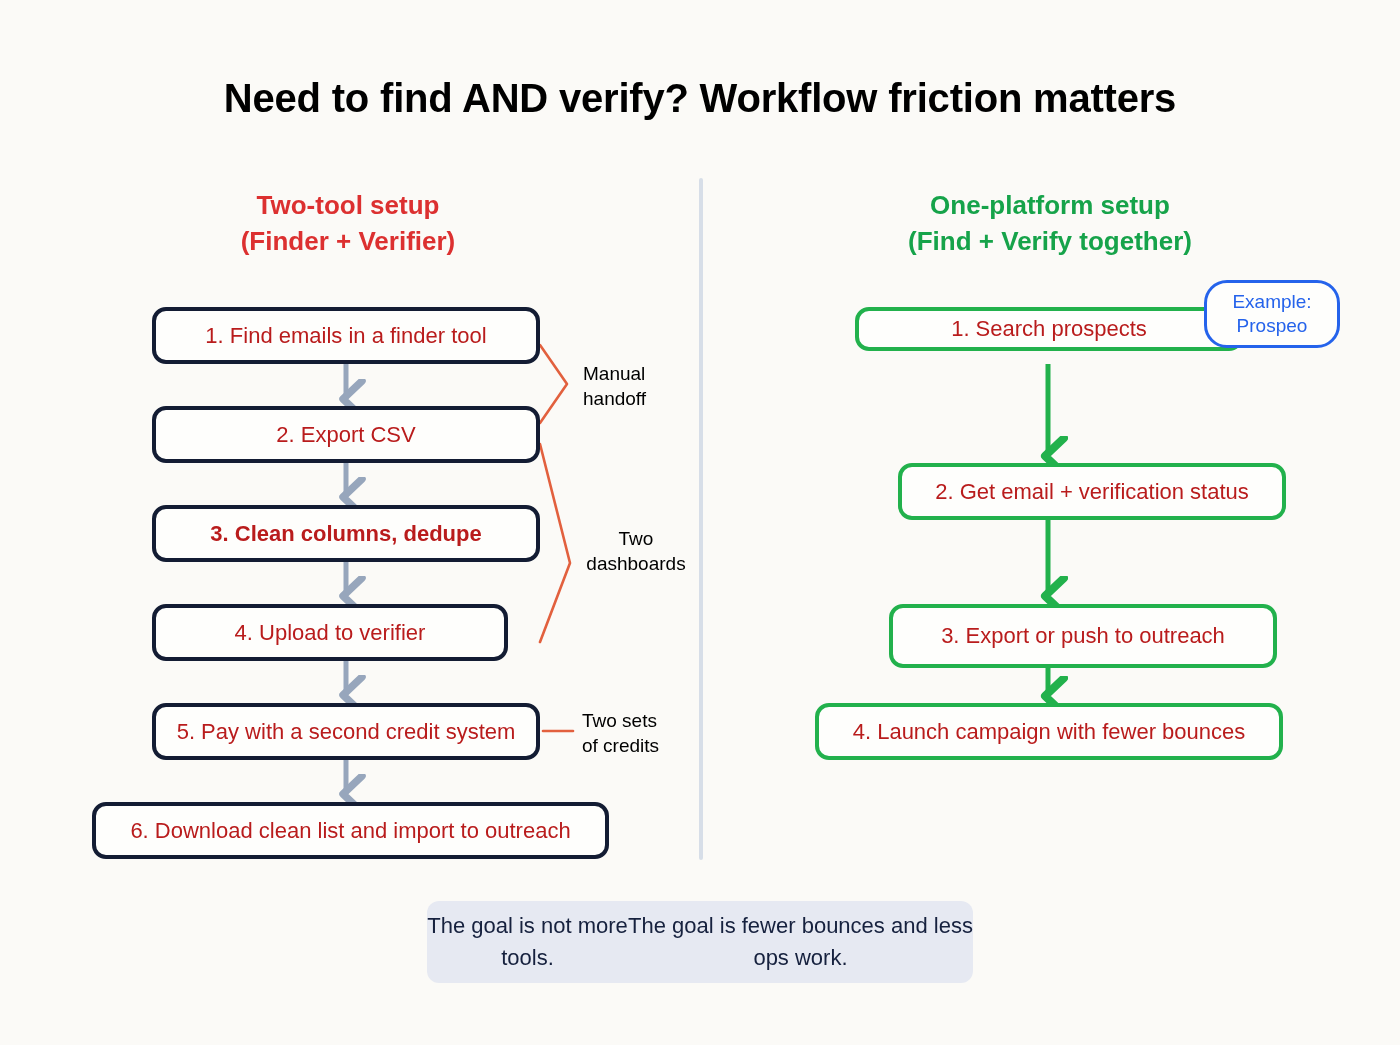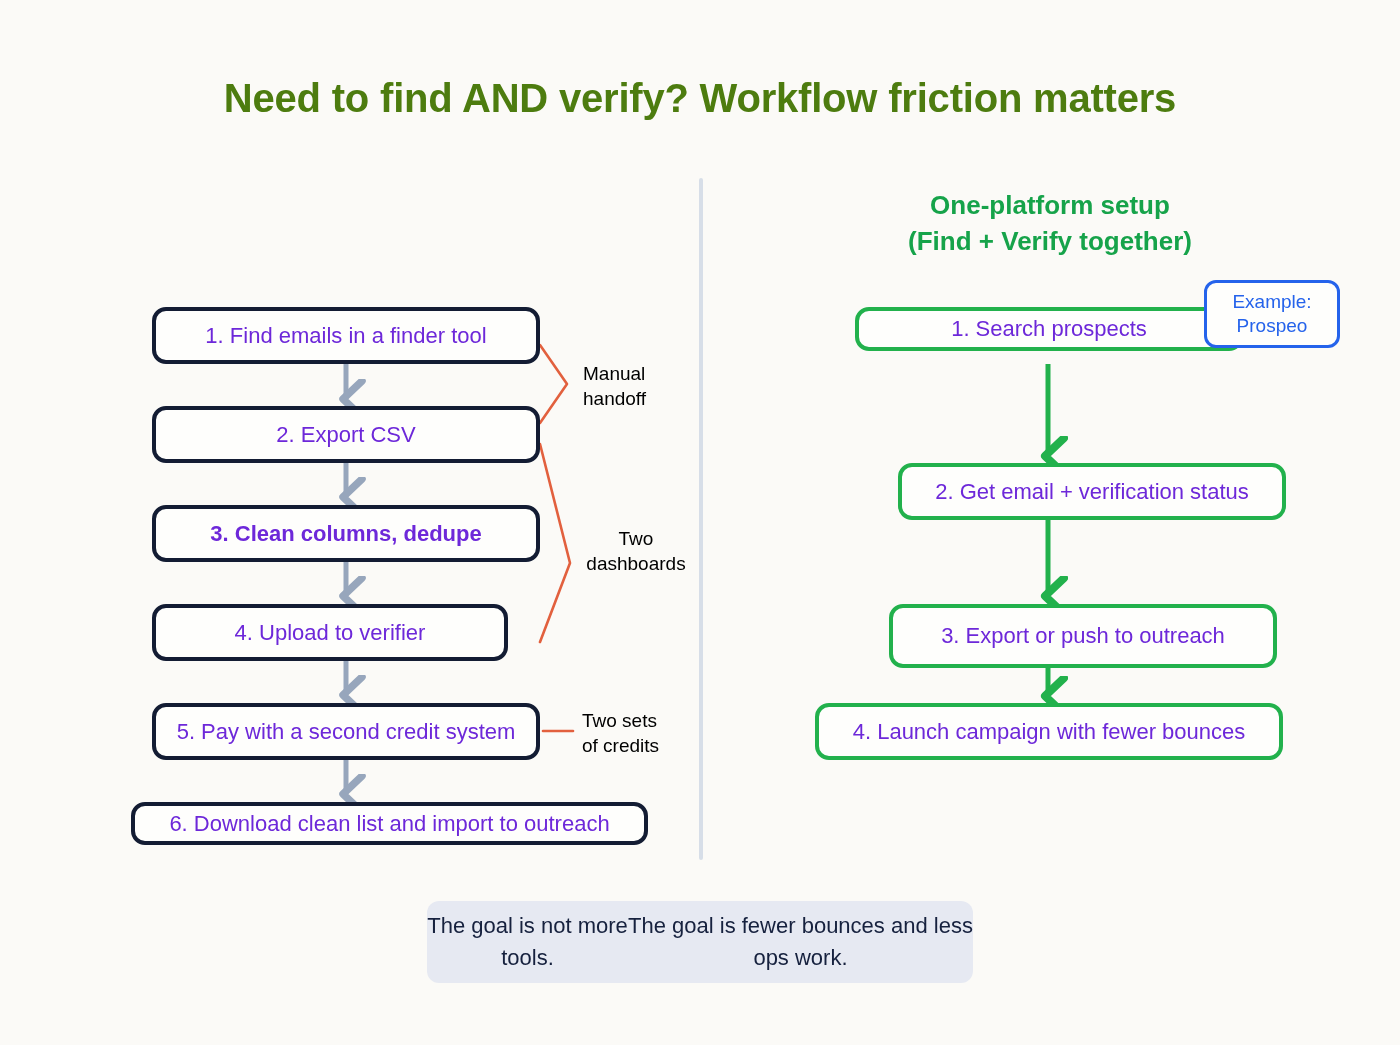--- a/index.html
+++ b/index.html
@@ -21,21 +21,21 @@
   }
   
   .title {
     position: absolute;
     left: 0;
     top: 76px;
     width: 1400px;
     text-align: center;
     font-size: 40px;
     font-weight: bold;
-    color: #4d7c0f;
+    color: #000000;
     letter-spacing: -0.2px;
   }
   
   .col-header {
     position: absolute;
     text-align: center;
     font-size: 26px;
     font-weight: bold;
     line-height: 1.38;
   }
@@ -64,37 +64,37 @@
   
   .fbox {
     position: absolute;
     box-sizing: border-box;
     display: flex;
     align-items: center;
     justify-content: center;
     background: #FEFEFC;
     border-radius: 14px;
     font-size: 22px;
-    color: #6d28d9;
+    color: #b91c1c;
     text-align: center;
     z-index: 3;
   }
   .fbox.navy {
     border: 4px solid #131C33;
   }
   .fbox.green {
     border: 4px solid #22B14C;
   }
   
   .pill {
     position: absolute;
     box-sizing: border-box;
     border: 3px solid #2563EB;
     background: #FEFEFC;
-    border-radius: 12px;
+    border-radius: 23px;
     color: #2563EB;
     font-size: 19px;
     line-height: 1.25;
     text-align: center;
     display: flex;
     align-items: center;
     justify-content: center;
     z-index: 6;
   }
   
@@ -137,20 +137,24 @@
 </style>
 </head>
 <body>
 
 <div id="stage">
 
   <div class="title">Need to find AND verify? Workflow friction matters</div>
 
   <div class="divider"></div>
 
+  <div class="col-header left">
+    <div>Two-tool setup</div>
+    <div>(Finder + Verifier)</div>
+  </div>
 
   <div class="col-header right">
     <div>One-platform setup</div>
     <div>(Find + Verify together)</div>
   </div>
 
   <svg class="connectors" viewBox="0 0 1400 1045">
     <defs>
       <marker id="arrow-slate" markerWidth="9" markerHeight="9" refX="4.0" refY="4.0" orient="auto" markerUnits="strokeWidth">
         <path d="M0.4,0.8 L4.0,4.6 L7.6,0.8" fill="none" stroke="#97A6BC" stroke-width="1.5" stroke-linecap="round" stroke-linejoin="round"></path>
@@ -197,21 +201,21 @@
   </div>
 
   <div class="fbox navy" style="left:152px; top:604px; width:356px; height:57px;">
     <span>4. Upload to verifier</span>
   </div>
 
   <div class="fbox navy" style="left:152px; top:703px; width:388px; height:57px;">
     <span>5. Pay with a second credit system</span>
   </div>
 
-  <div class="fbox navy" style="left:92px; top:802px; width:517px; height:43px;margin-left:39px;">
+  <div class="fbox navy" style="left:92px; top:802px; width:517px; height:57px;">
     <span>6. Download clean list and import to outreach</span>
   </div>
 
   <div class="ann" style="left:583px; top:362px; width:110px;">
     <div>Manual</div>
     <div>handoff</div>
   </div>
 
   <div class="ann" style="left:576px; top:527px; width:120px;">
     <div style="text-align:center;">Two</div>

